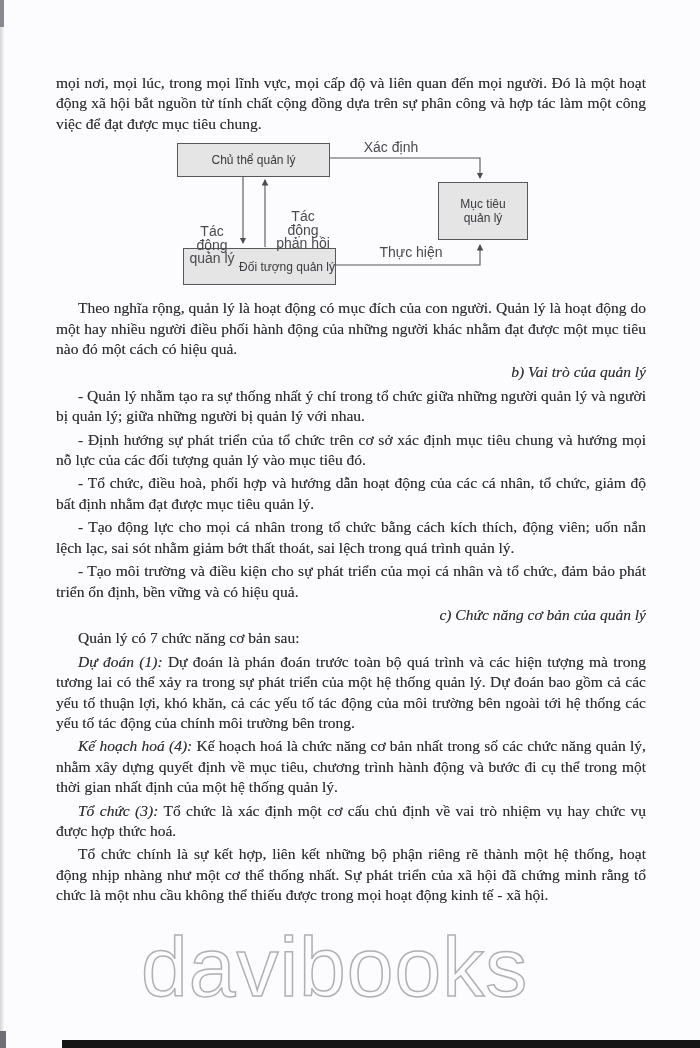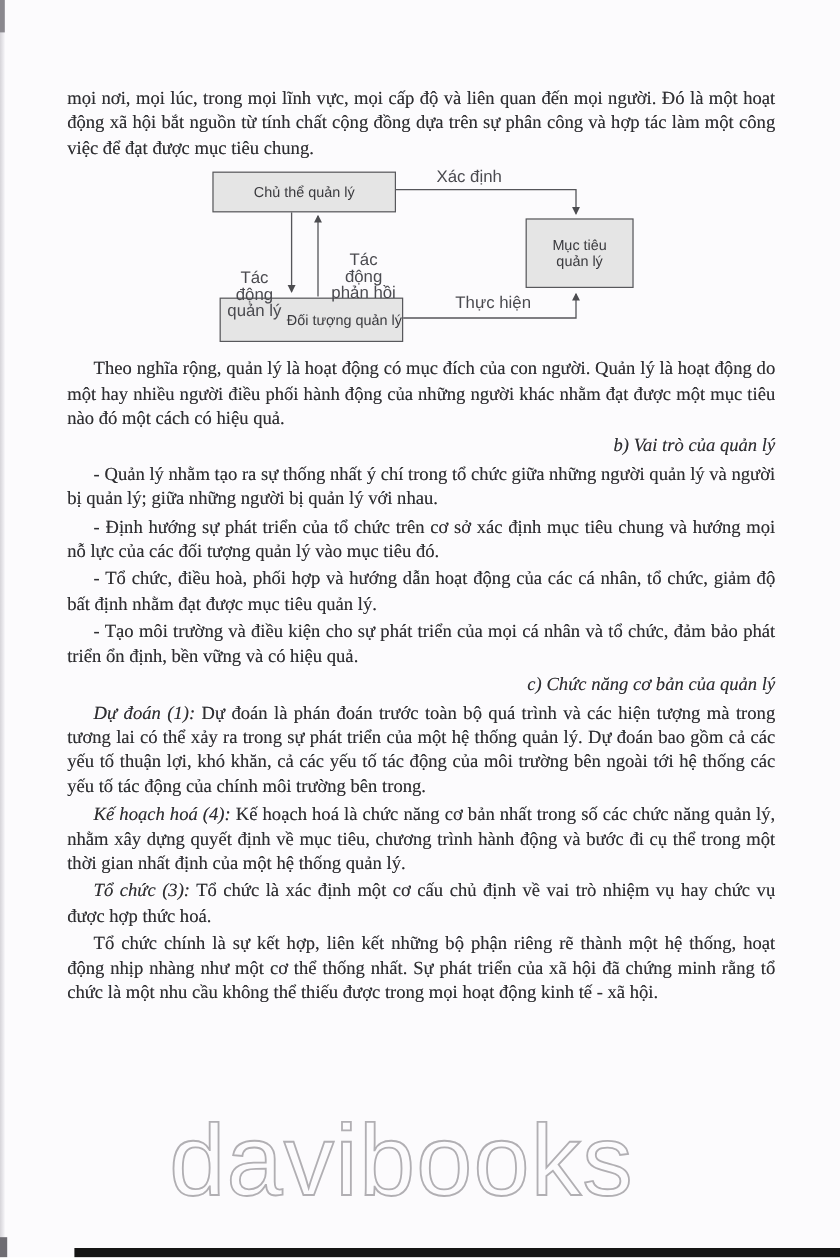--- a/index.html
+++ b/index.html
@@ -119,22 +119,24 @@
       <div class="dlabel implement">Thực hiện</div>
       <div class="dlabel impact">Tác động quản lý</div>
       <div class="dlabel feedback">Tác động phản hồi</div>
     </div>
 
     <p><span class="lead"></span><span>Theo nghĩa rộng, quản lý là hoạt động có mục đích của con người. Quản lý là hoạt động do một hay nhiều người điều phối hành động của những người khác nhằm đạt được một mục tiêu nào đó một cách có hiệu quả.</span></p>
     <p class="hd"><span>b) Vai trò của quản lý</span></p>
     <p><span class="lead"></span><span>- Quản lý nhằm tạo ra sự thống nhất ý chí trong tổ chức giữa những người quản lý và người bị quản lý; giữa những người bị quản lý với nhau.</span></p>
     <p><span class="lead"></span><span>- Định hướng sự phát triển của tổ chức trên cơ sở xác định mục tiêu chung và hướng mọi nỗ lực của các đối tượng quản lý vào mục tiêu đó.</span></p>
     <p><span class="lead"></span><span>- Tổ chức, điều hoà, phối hợp và hướng dẫn hoạt động của các cá nhân, tổ chức, giảm độ bất định nhằm đạt được mục tiêu quản lý.</span></p>
+    <p><span class="lead"></span><span>- Tạo động lực cho mọi cá nhân trong tổ chức bằng cách kích thích, động viên; uốn nắn lệch lạc, sai sót nhằm giảm bớt thất thoát, sai lệch trong quá trình quản lý.</span></p>
     <p><span class="lead"></span><span>- Tạo môi trường và điều kiện cho sự phát triển của mọi cá nhân và tổ chức, đảm bảo phát triển ổn định, bền vững và có hiệu quả.</span></p>
     <p class="hd"><span>c) Chức năng cơ bản của quản lý</span></p>
+    <p><span class="lead"></span><span>Quản lý có 7 chức năng cơ bản sau:</span></p>
     <p><span class="lead">Dự đoán (1):</span><span> Dự đoán là phán đoán trước toàn bộ quá trình và các hiện tượng mà trong tương lai có thể xảy ra trong sự phát triển của một hệ thống quản lý. Dự đoán bao gồm cả các yếu tố thuận lợi, khó khăn, cả các yếu tố tác động của môi trường bên ngoài tới hệ thống các yếu tố tác động của chính môi trường bên trong.</span></p>
     <p><span class="lead">Kế hoạch hoá (4):</span><span> Kế hoạch hoá là chức năng cơ bản nhất trong số các chức năng quản lý, nhằm xây dựng quyết định về mục tiêu, chương trình hành động và bước đi cụ thể trong một thời gian nhất định của một hệ thống quản lý.</span></p>
     <p><span class="lead">Tổ chức (3):</span><span> Tổ chức là xác định một cơ cấu chủ định về vai trò nhiệm vụ hay chức vụ được hợp thức hoá.</span></p>
     <p><span class="lead"></span><span>Tổ chức chính là sự kết hợp, liên kết những bộ phận riêng rẽ thành một hệ thống, hoạt động nhịp nhàng như một cơ thể thống nhất. Sự phát triển của xã hội đã chứng minh rằng tổ chức là một nhu cầu không thể thiếu được trong mọi hoạt động kinh tế - xã hội.</span></p>
   </div>
 
   <div class="wm-title">davibooks</div>
 
   <div class="bottom-bar"></div>
 </div>

